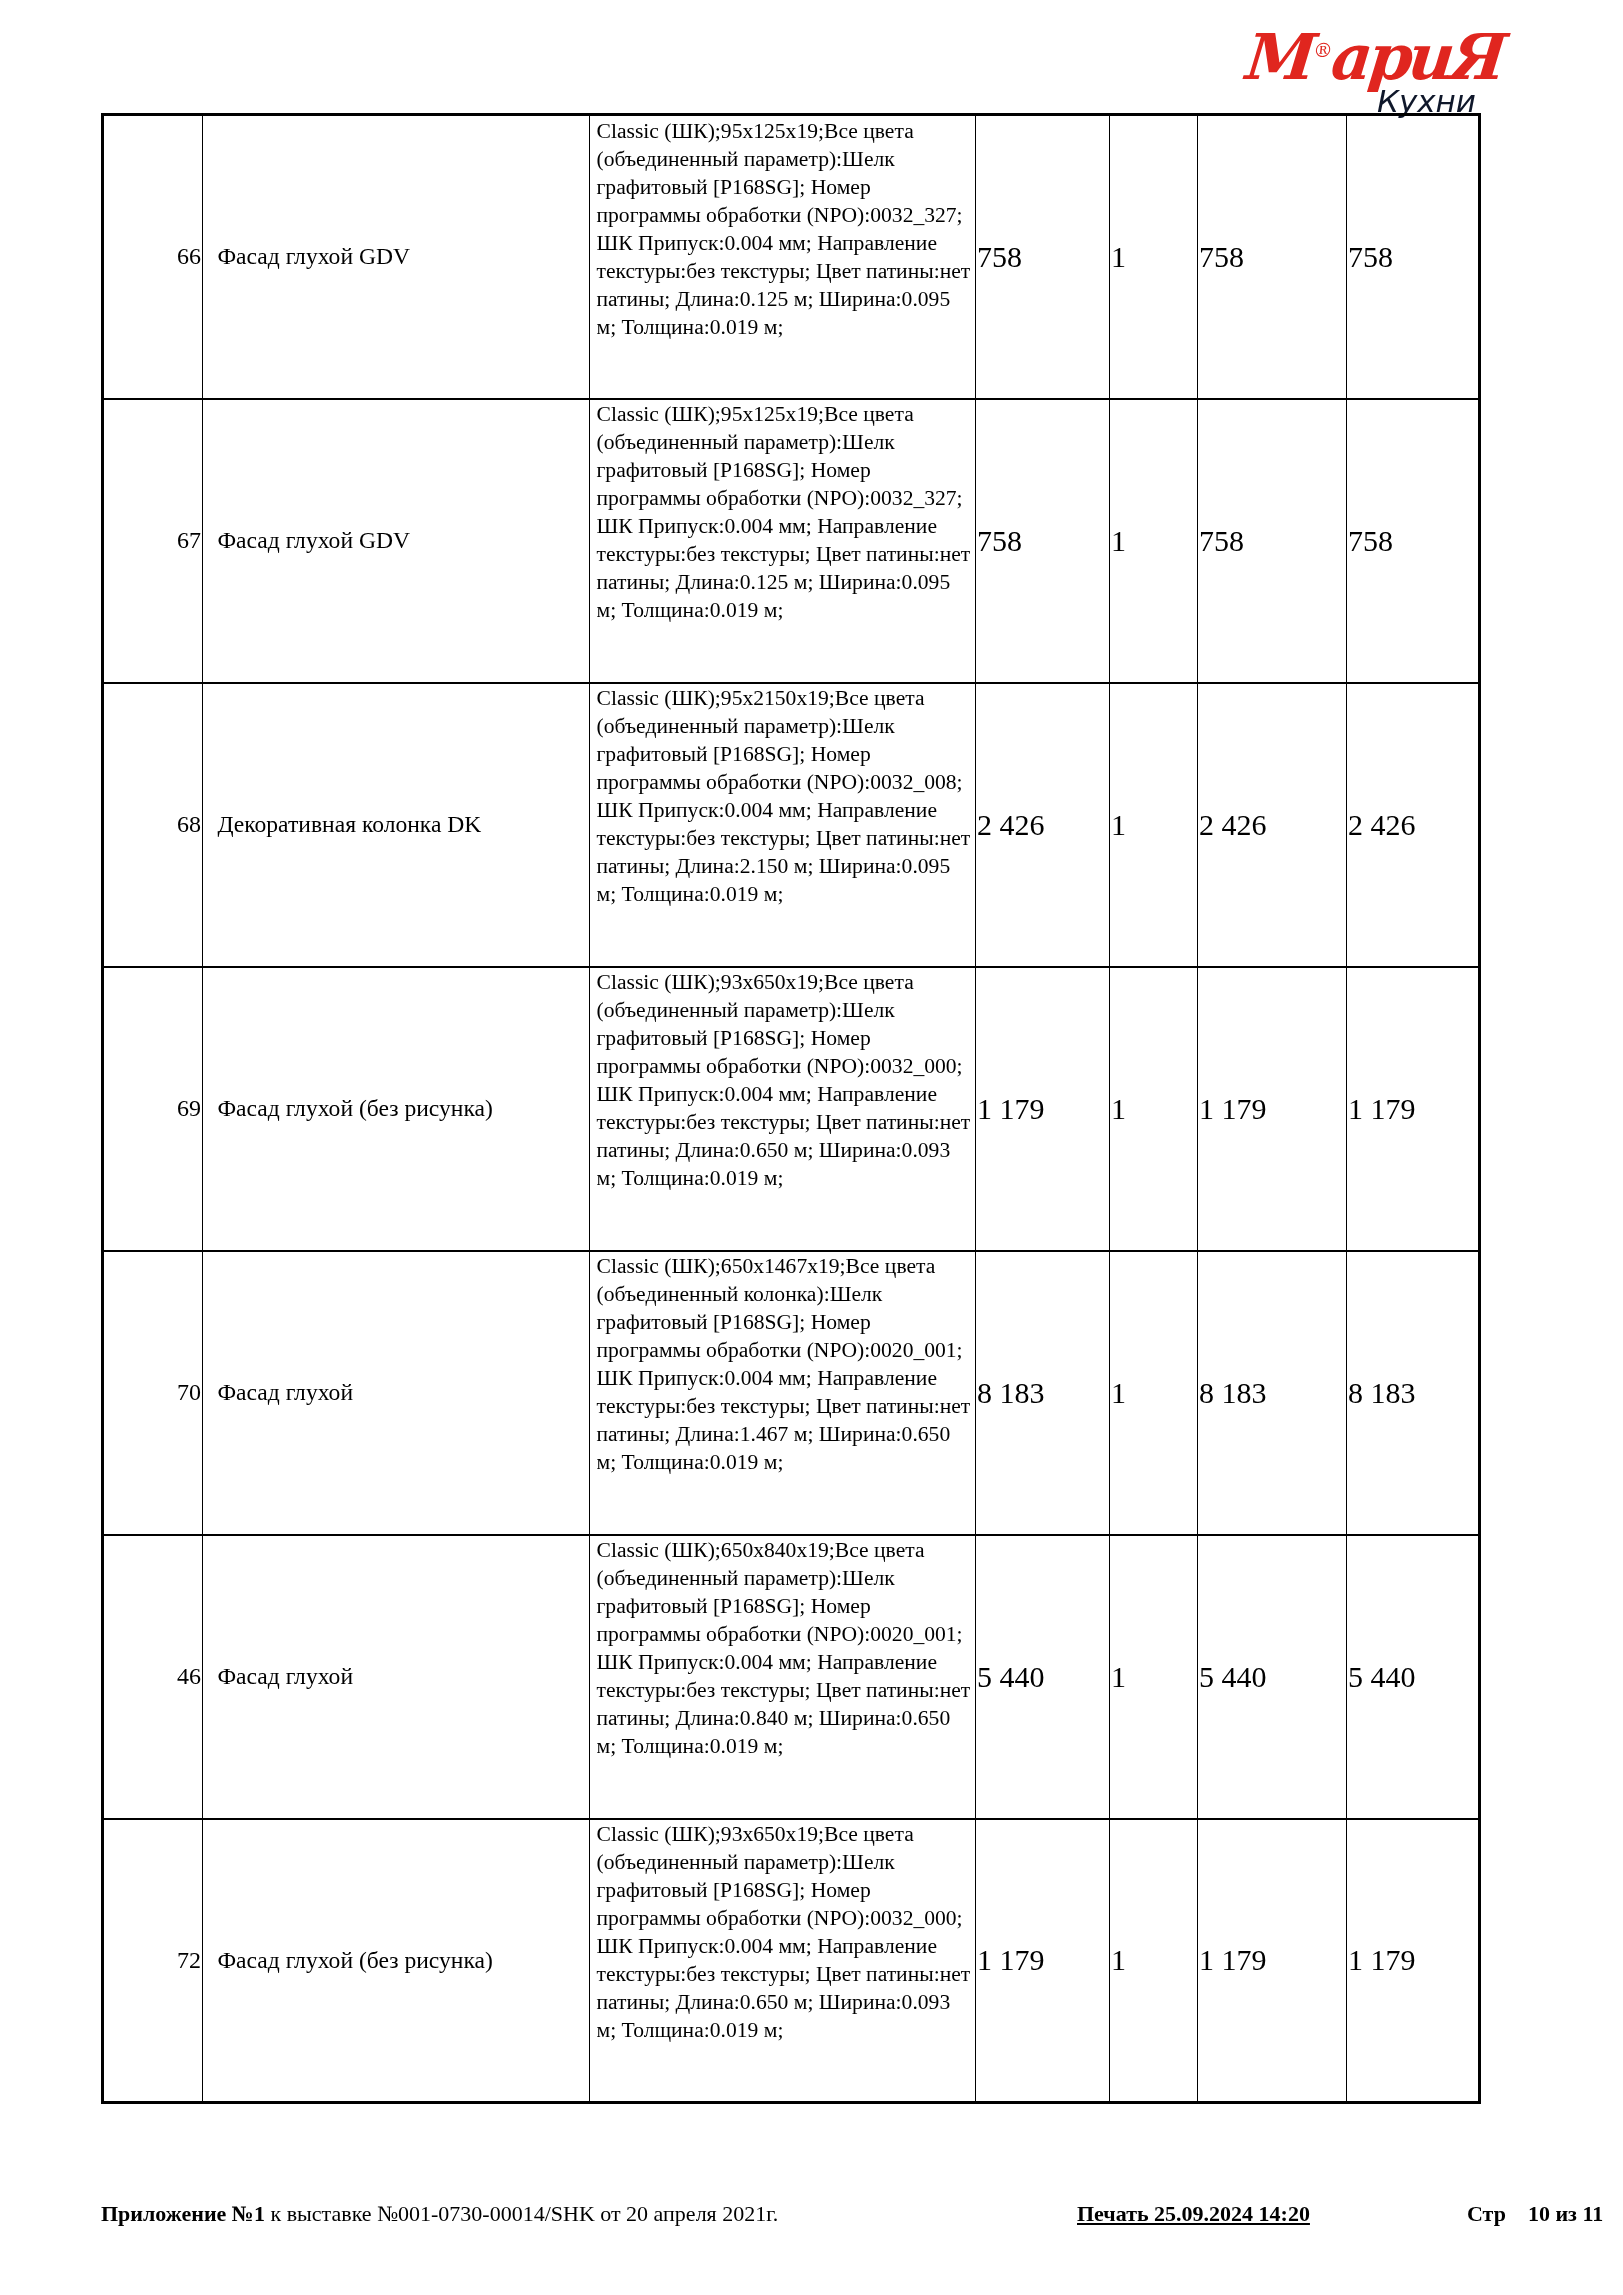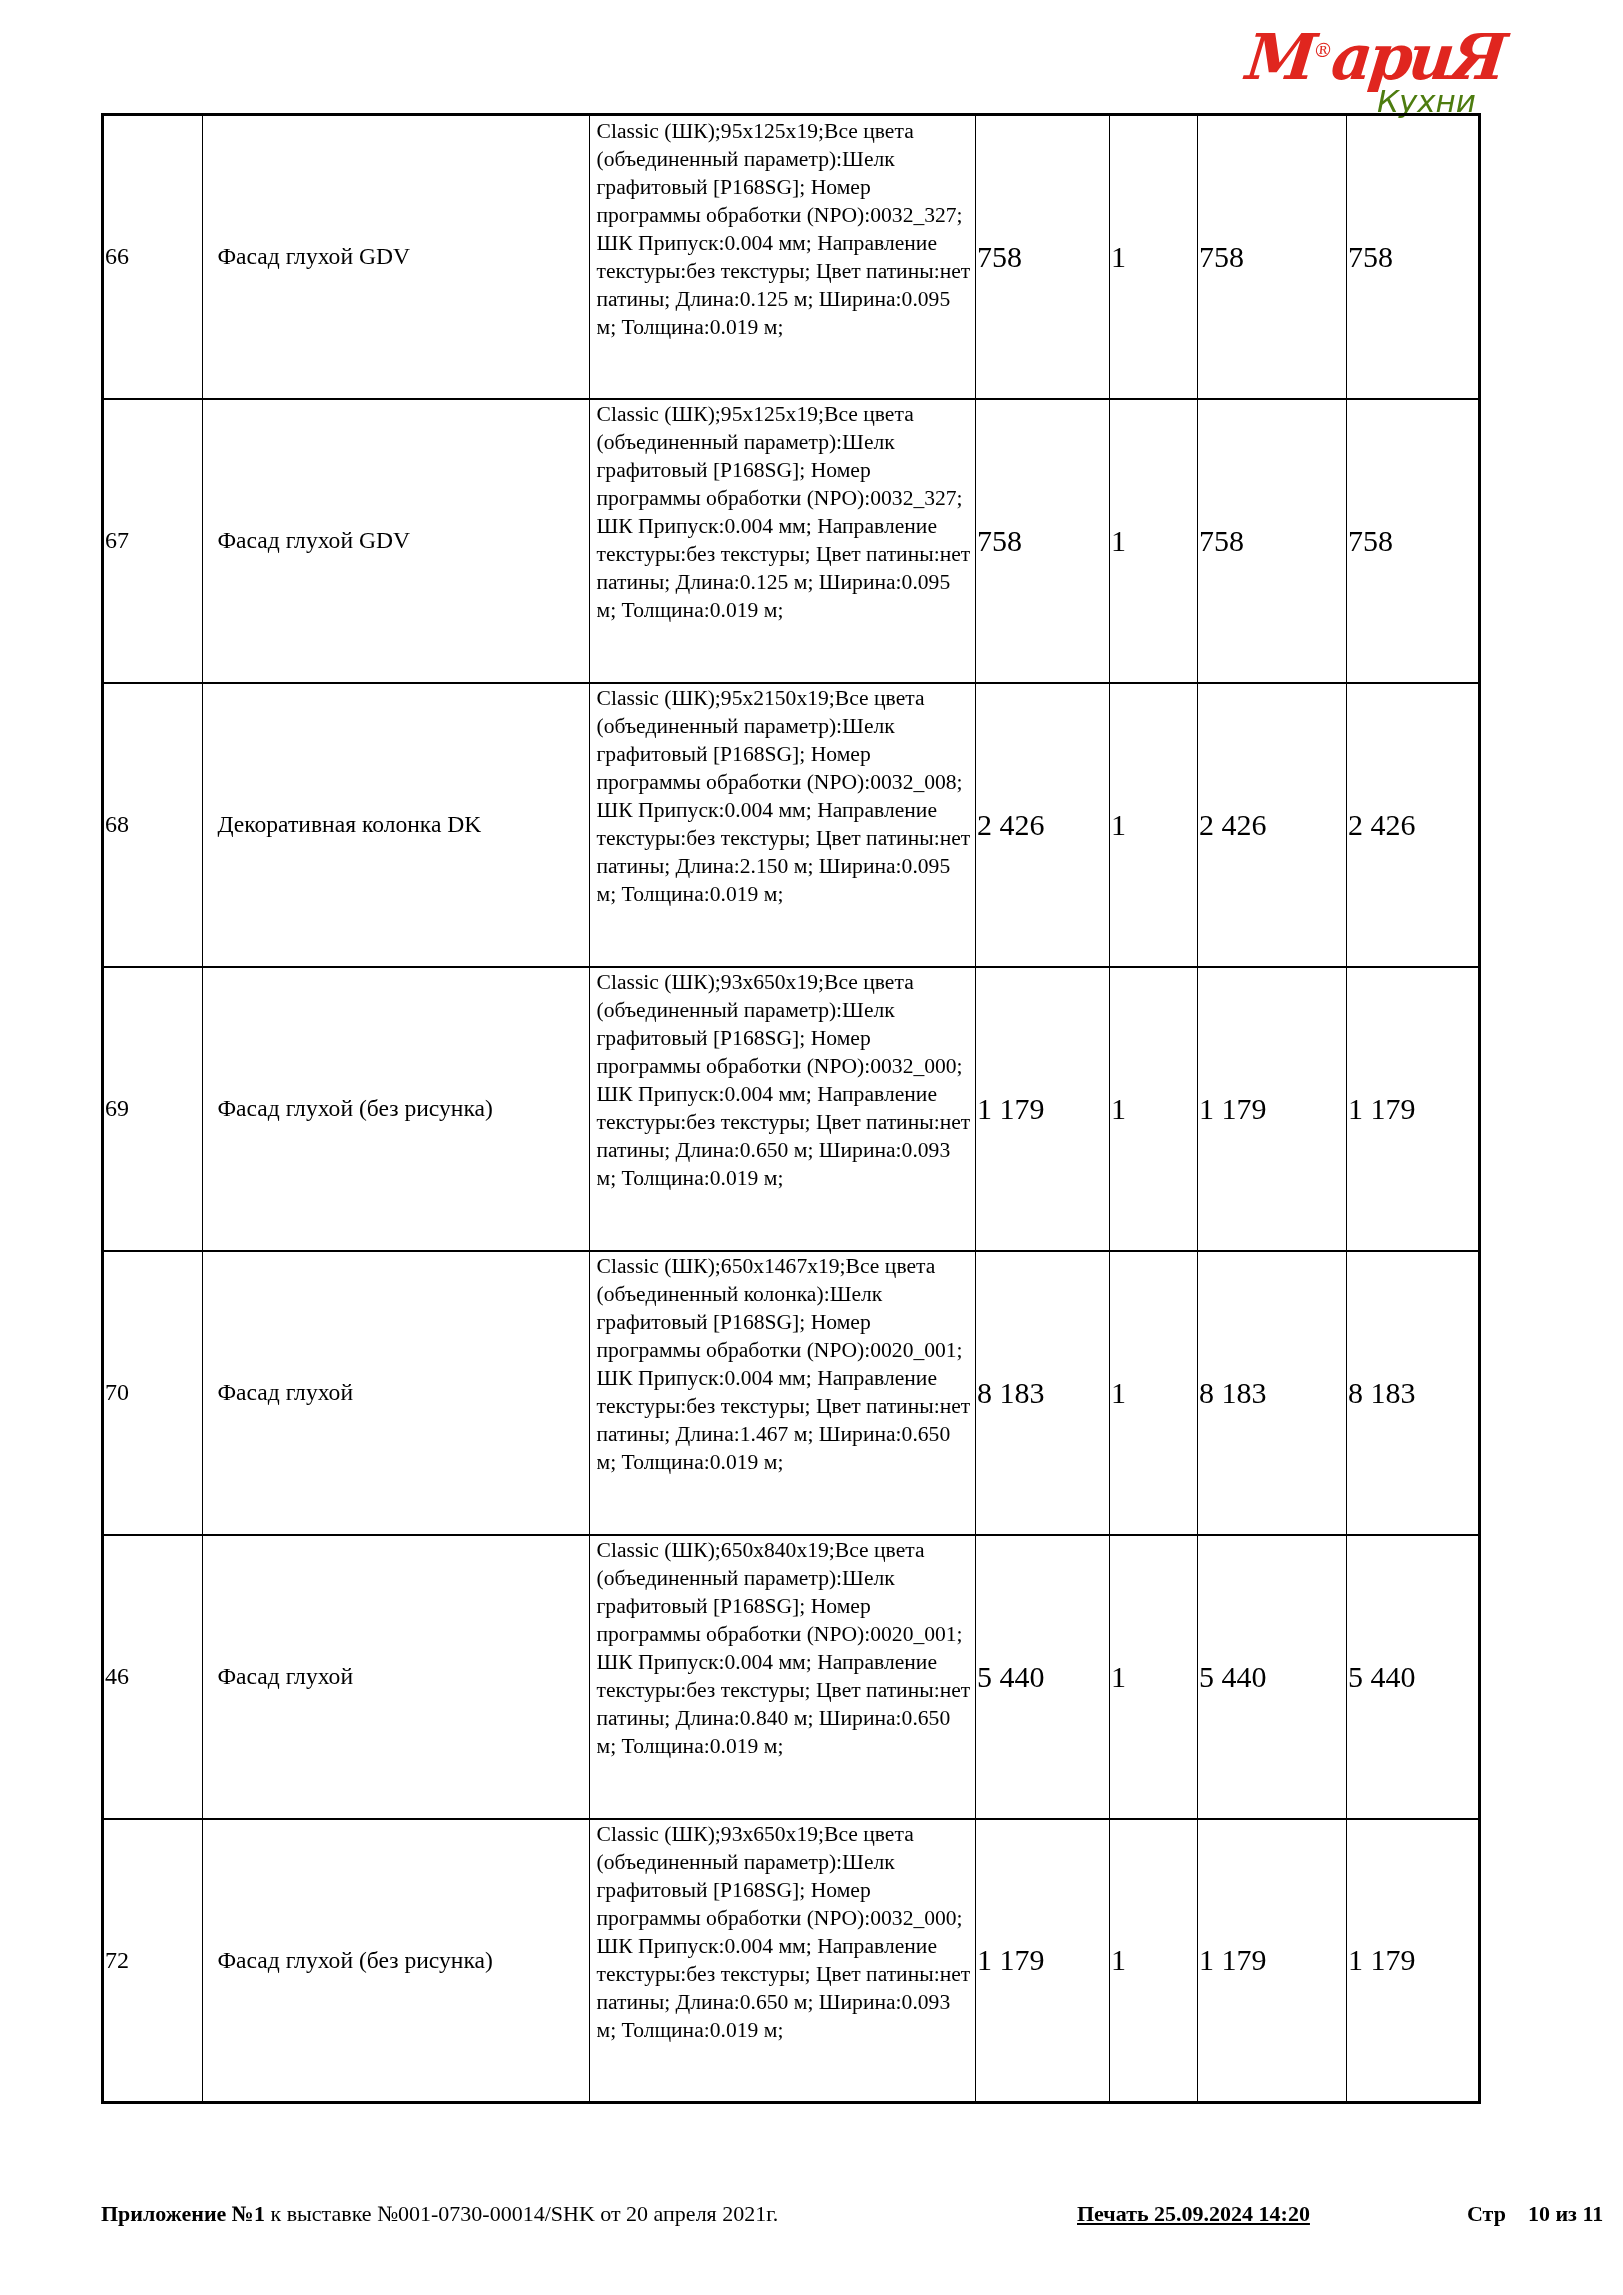--- a/index.html
+++ b/index.html
@@ -25,40 +25,40 @@
     transform:skewX(-6deg);
   }
   .logo-brand sup {
     font-size:19.6px; letter-spacing:0;
     vertical-align:super; font-weight:normal;
   }
   .logo-sub {
     font-family:"DejaVu Sans", sans-serif;
     font-style:italic;
     font-size:31px; line-height:33px;
-    color:#4d7c0f;
+    color:#0f172a;
     text-align:right;
     padding-right:43px;
     margin-top:-5.2px;
   }
 
   
   table.items {
     position:absolute; left:101px; top:113px;
     width:1377px;
     border-collapse:collapse; table-layout:fixed;
     border:3.3px solid #000;
   }
   table.items tr { height:284px; }
   table.items td {
     border:1.3px solid #000;
     border-top-width:2px; border-bottom-width:2px;
     overflow:hidden;
   }
-  td.c-num  { text-align:left; font-size:24px; vertical-align:middle;margin-left:36px; }
+  td.c-num  { text-align:right; font-size:24px; vertical-align:middle;margin-left:36px; }
   td.c-name { font-size:23.6px; padding-left:14.4px; padding-right:16px; vertical-align:middle;border-radius:16px; }
   td.c-desc {
     font-size:21.6px; line-height:28px;
     padding:0.7px 3.9px 0.7px 6.5px;
     vertical-align:top;
     word-wrap:break-word;
   }
   td.c-val  { font-size:30px; vertical-align:middle; }
 
   

